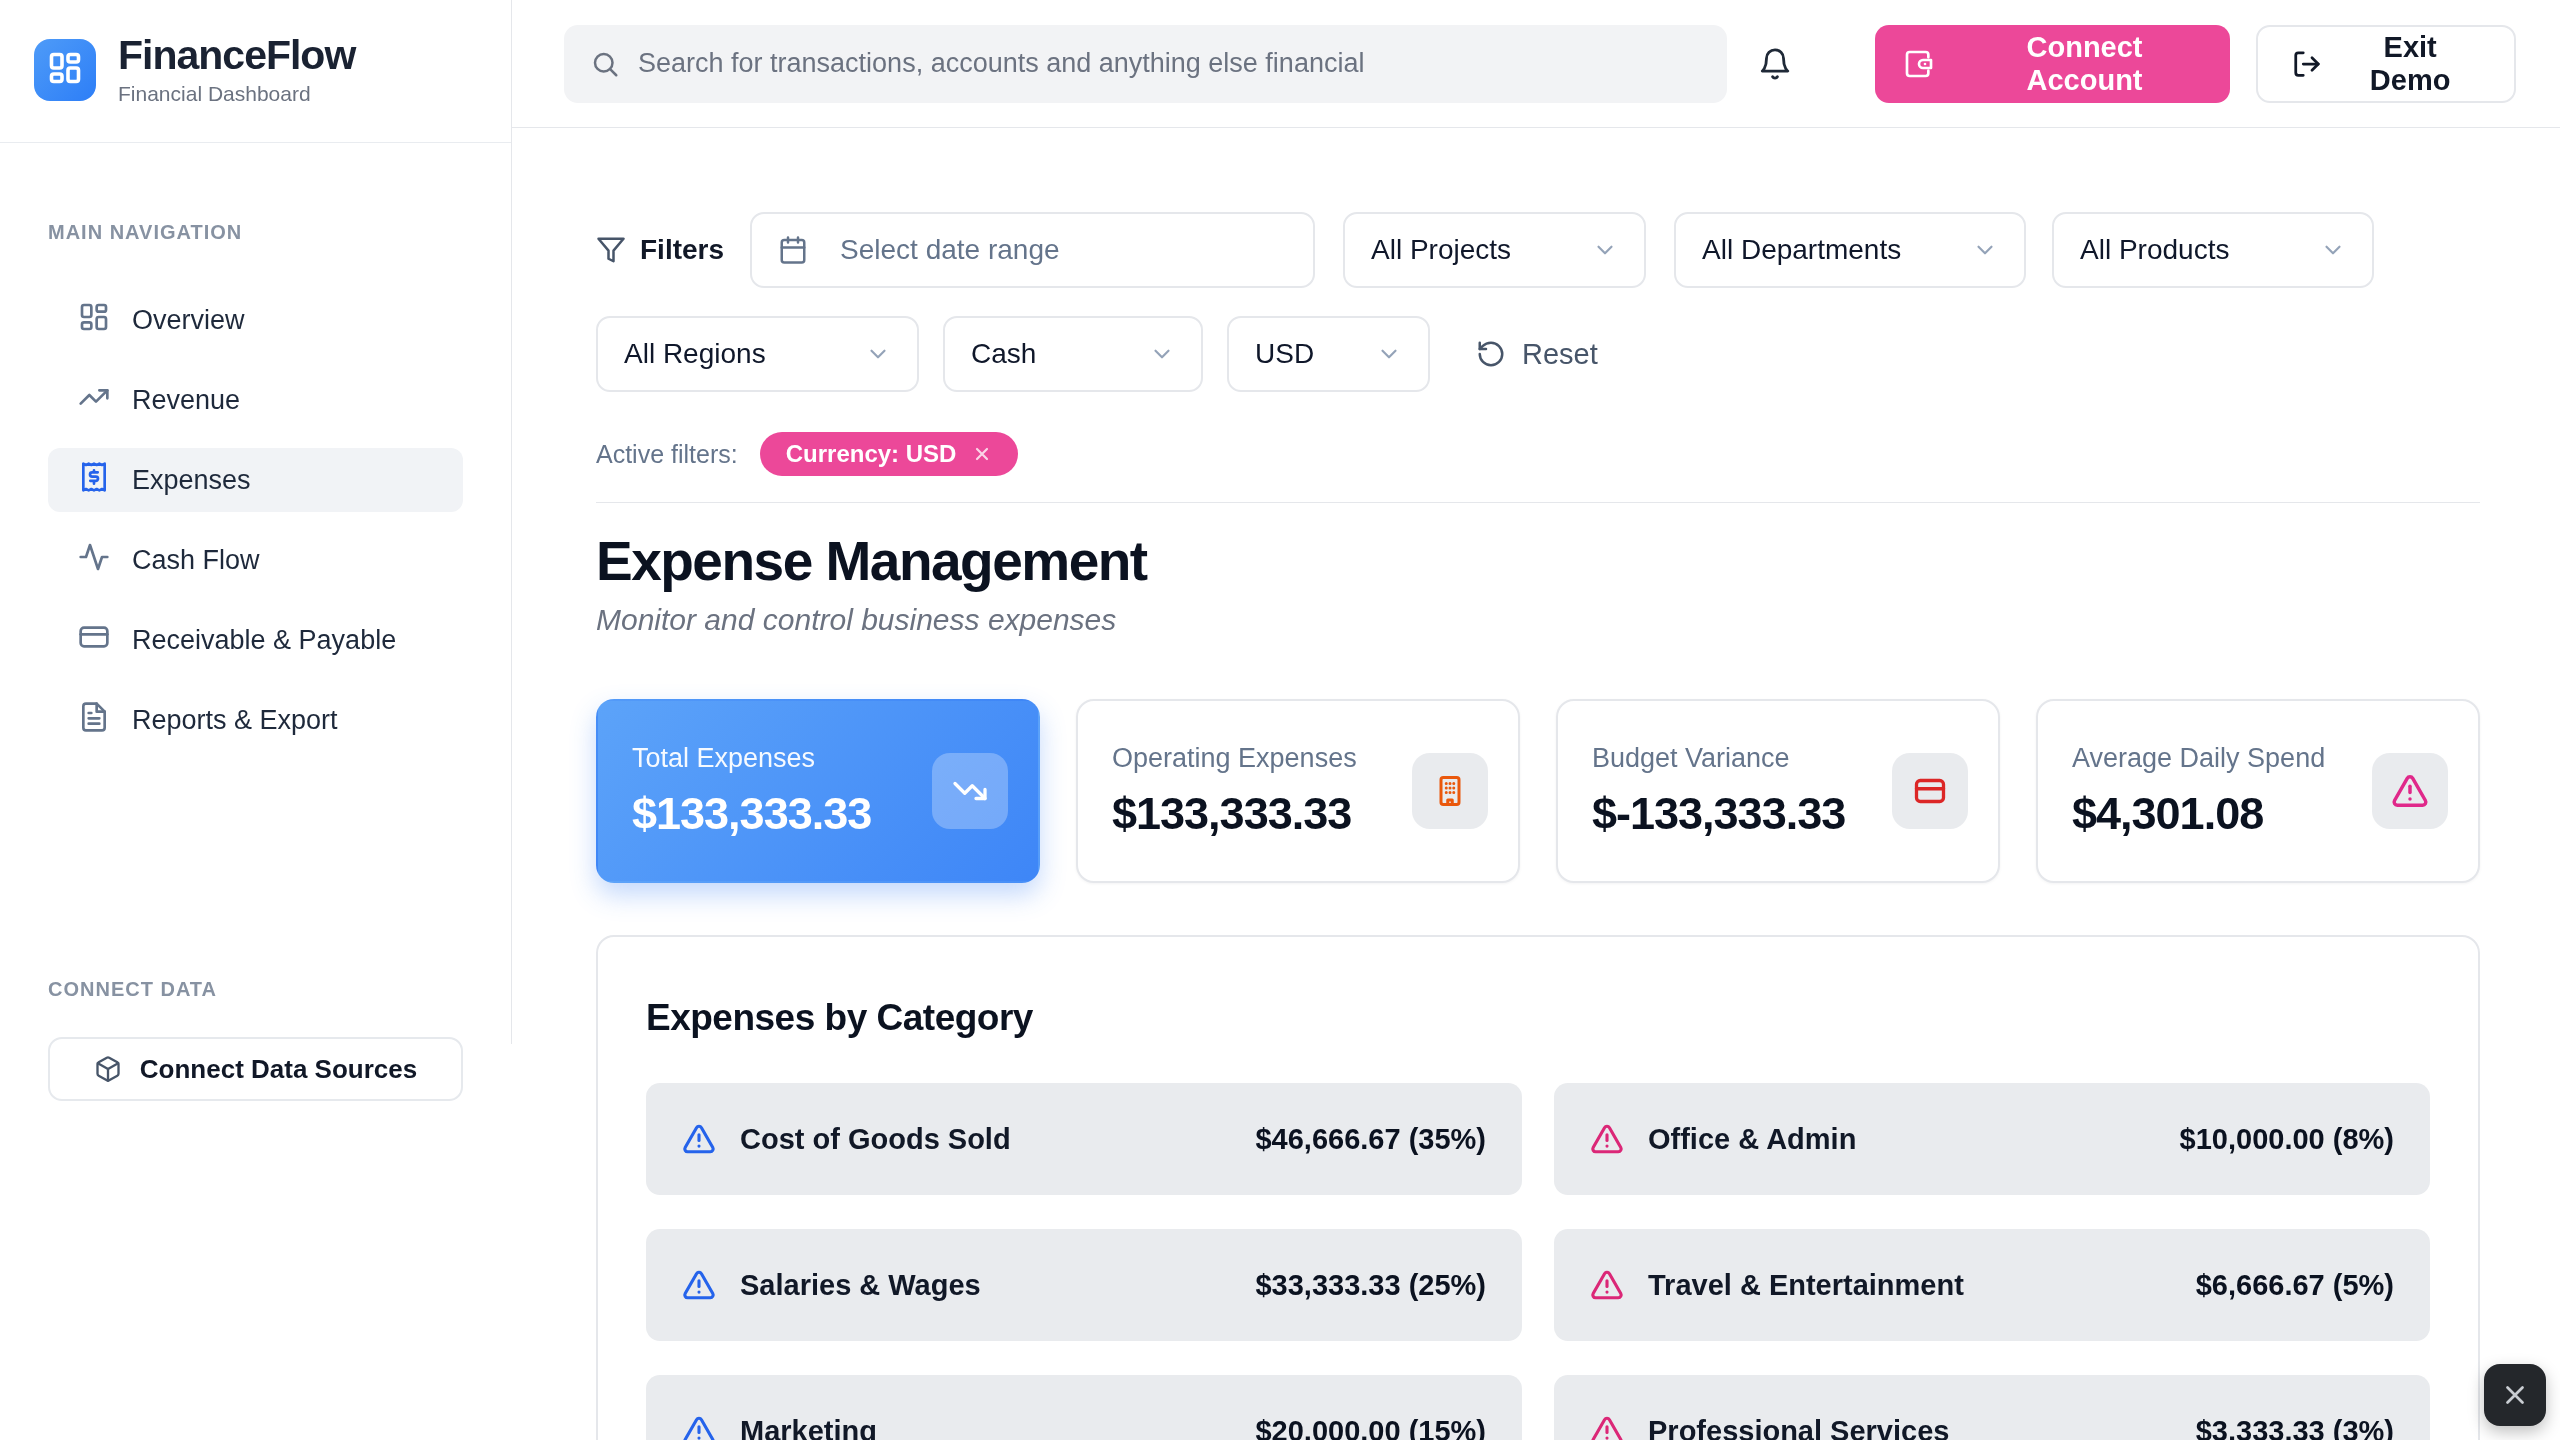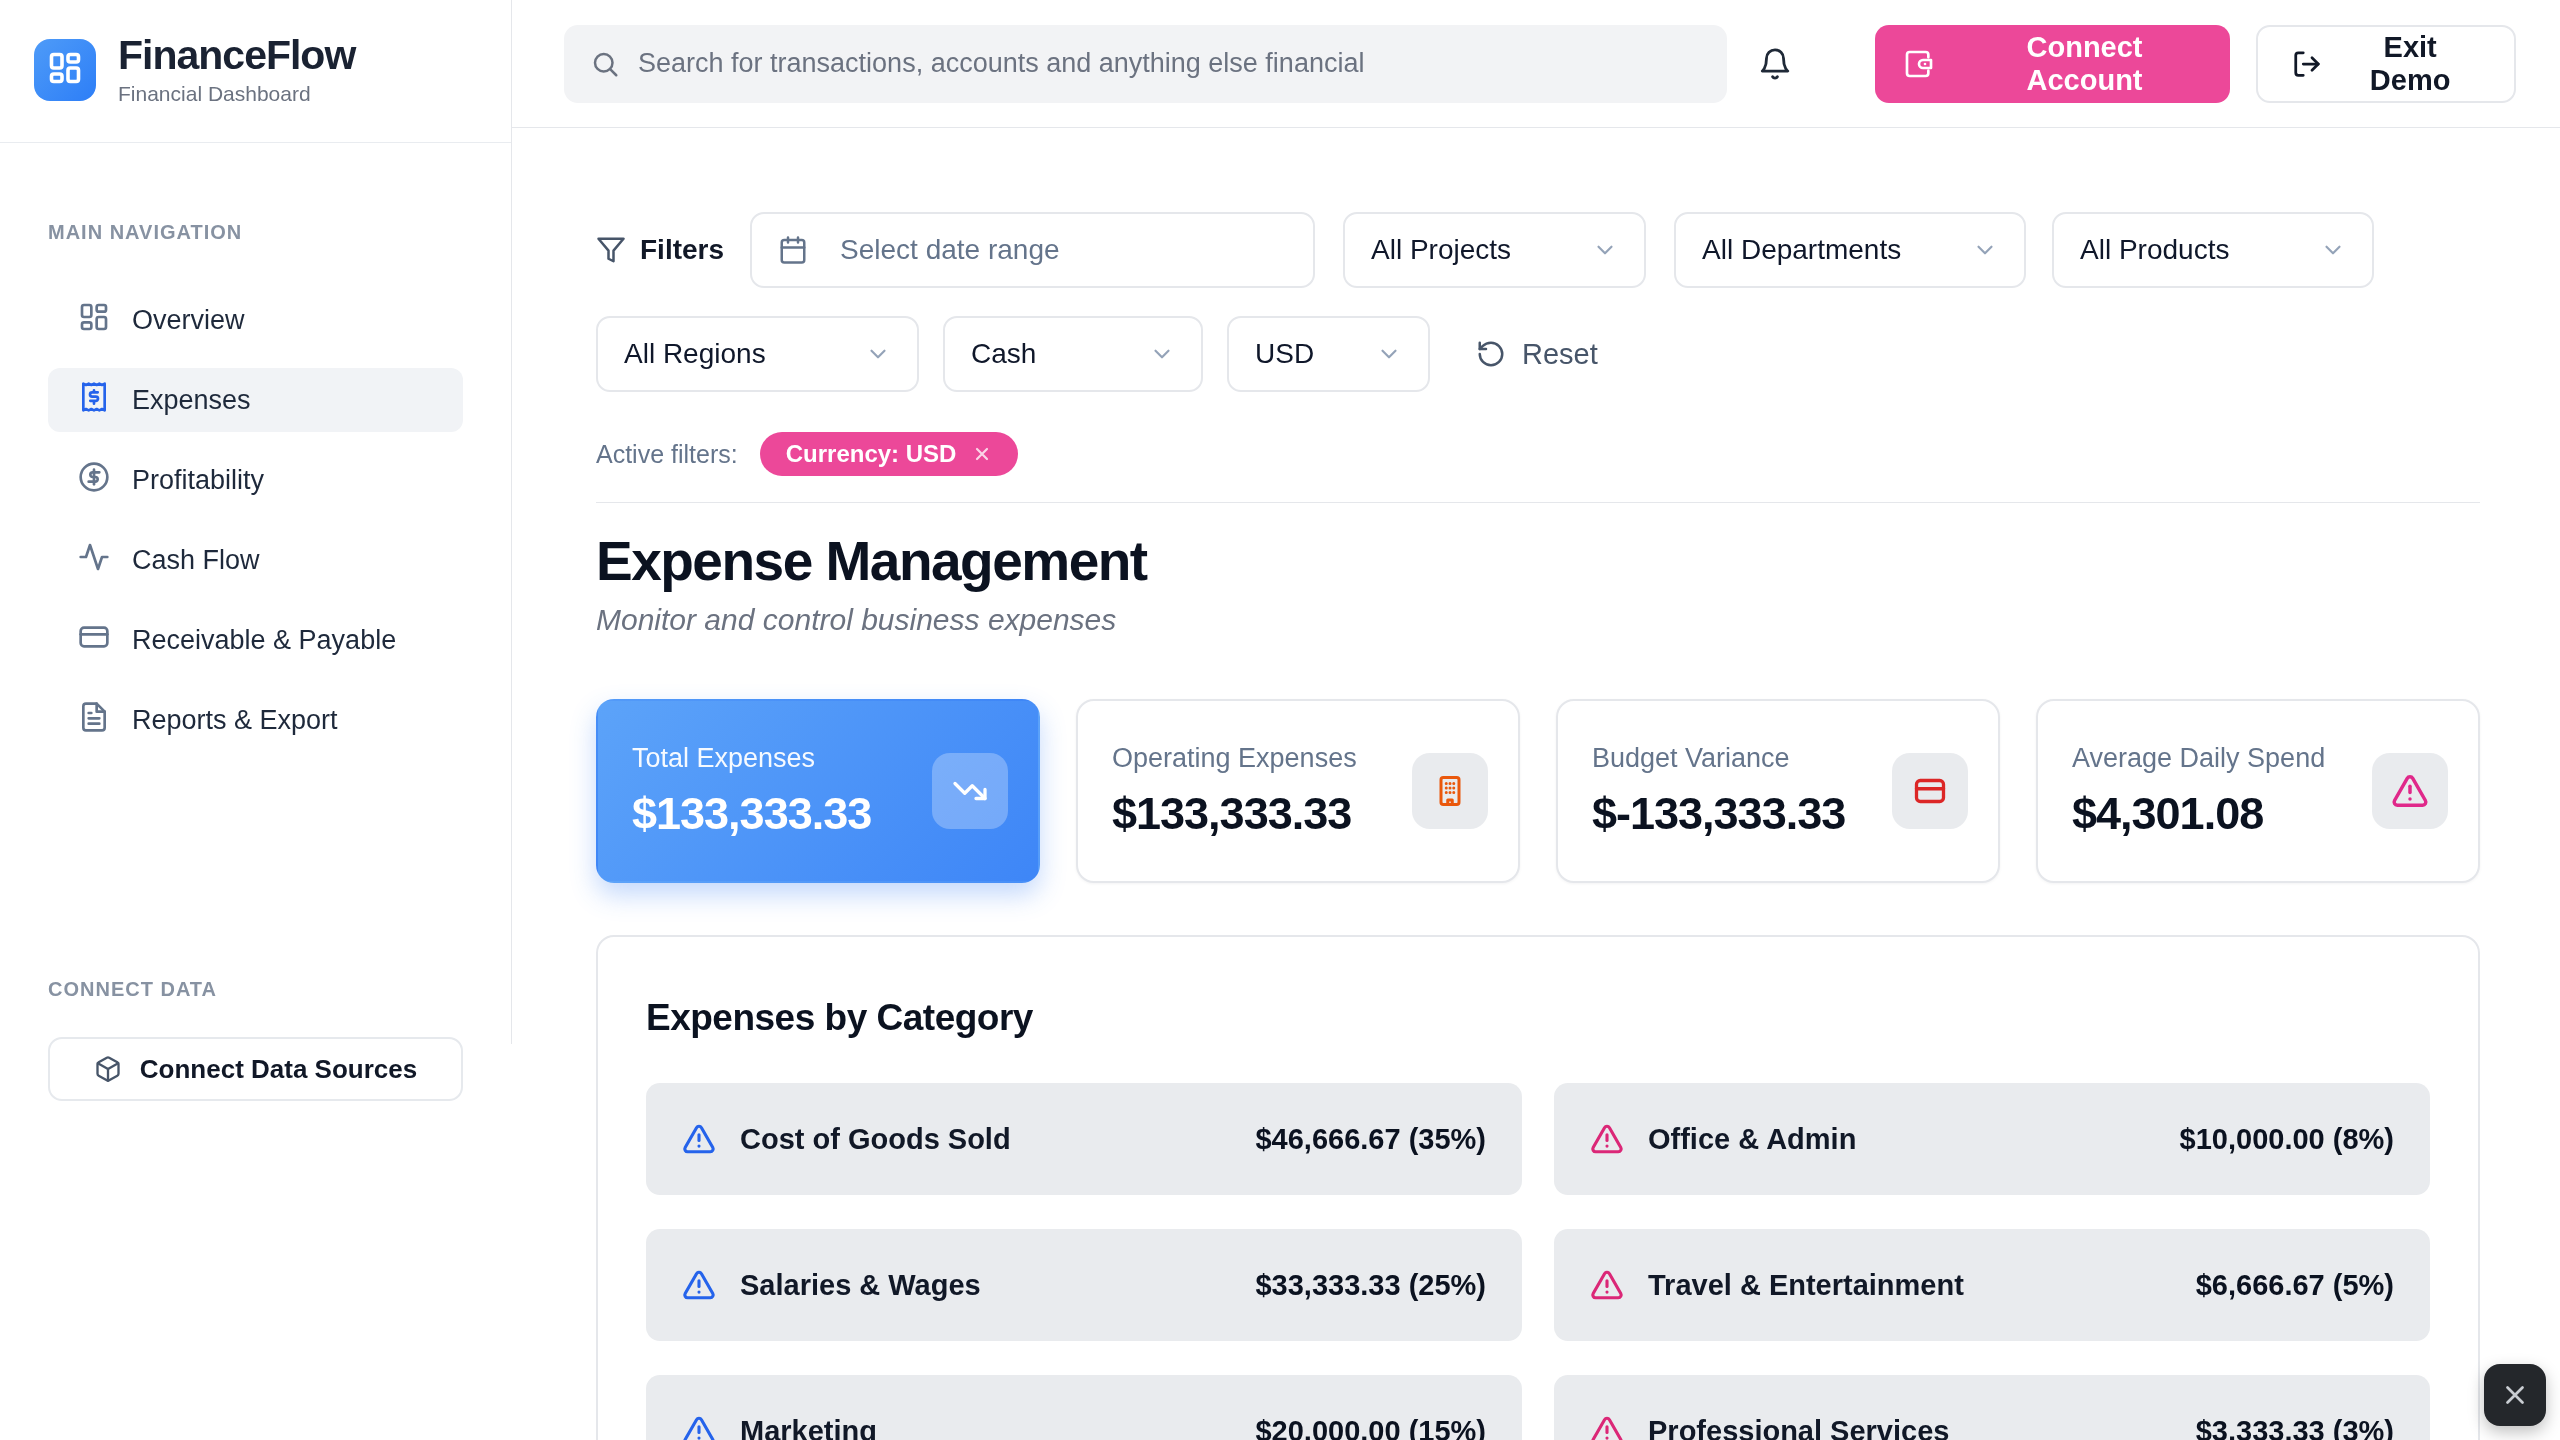--- a/index.html
+++ b/index.html
@@ -126,35 +126,34 @@
     <nav class="nav">
       <div class="nav-item">
         <span class="nav-ic"><svg width="32" height="32" viewBox="0 0 24 24" fill="none" stroke="currentColor" stroke-width="2" stroke-linecap="round" stroke-linejoin="round">
               <rect x="3" y="3" width="7" height="9" rx="1.5"></rect>
               <rect x="14" y="3" width="7" height="5" rx="1.5"></rect>
               <rect x="14" y="12" width="7" height="9" rx="1.5"></rect>
               <rect x="3" y="16" width="7" height="5" rx="1.5"></rect>
             </svg></span>
         <span>Overview</span>
       </div>
+      <div class="nav-item">
+        <span class="nav-ic"><svg width="32" height="32" viewBox="0 0 24 24" fill="none" stroke="currentColor" stroke-width="2" stroke-linecap="round" stroke-linejoin="round">
+              <path d="M22 7 13.5 15.5 8.5 10.5 2 17"></path>
+              <path d="M16 7h6v6"></path>
+            </svg></span>
+        <span>Revenue</span>
+      </div>
       <div class="nav-item active">
         <span class="nav-ic"><svg width="32" height="32" viewBox="0 0 24 24" fill="none" stroke="currentColor" stroke-width="2" stroke-linecap="round" stroke-linejoin="round">
               <path d="M4 2v20l2-1 2 1 2-1 2 1 2-1 2 1 2-1 2 1V2l-2 1-2-1-2 1-2-1-2 1-2-1-2 1Z"></path>
               <path d="M14.8 8.5h-4.2a1.6 1.6 0 1 0 0 3.2h2.8a1.6 1.6 0 1 1 0 3.2H9.2"></path>
               <path d="M12 17v-1.1M12 8.1V7"></path>
             </svg></span>
         <span>Expenses</span>
-      </div>
-      <div class="nav-item">
-        <span class="nav-ic"><svg width="32" height="32" viewBox="0 0 24 24" fill="none" stroke="currentColor" stroke-width="2" stroke-linecap="round" stroke-linejoin="round">
-              <circle cx="12" cy="12" r="10"></circle>
-              <path d="M16 8.5h-5a1.75 1.75 0 1 0 0 3.5h2a1.75 1.75 0 1 1 0 3.5H8"></path>
-              <path d="M12 17.5V6.5"></path>
-            </svg></span>
-        <span>Profitability</span>
       </div>
       <div class="nav-item">
         <span class="nav-ic"><svg width="32" height="32" viewBox="0 0 24 24" fill="none" stroke="currentColor" stroke-width="2" stroke-linecap="round" stroke-linejoin="round">
               <path d="M22 12h-4l-3 9L9 3l-3 9H2"></path>
             </svg></span>
         <span>Cash Flow</span>
       </div>
       <div class="nav-item">
         <span class="nav-ic"><svg width="32" height="32" viewBox="0 0 24 24" fill="none" stroke="currentColor" stroke-width="2" stroke-linecap="round" stroke-linejoin="round">
               <rect x="2" y="5" width="20" height="14" rx="2.5"></rect>

